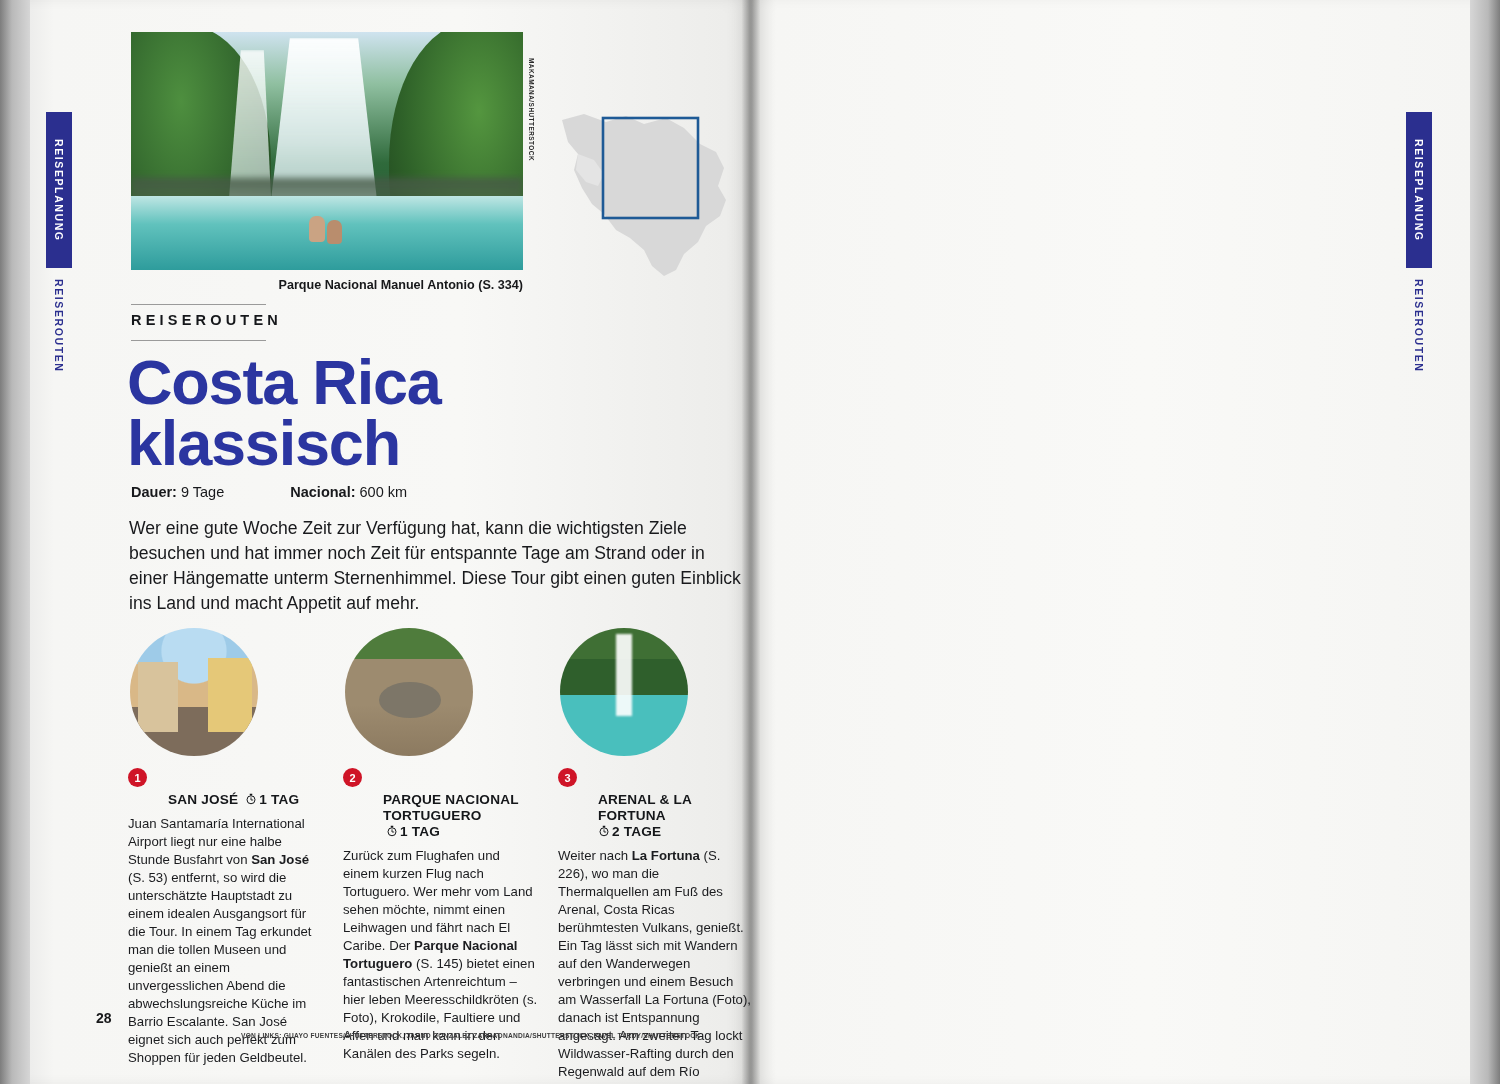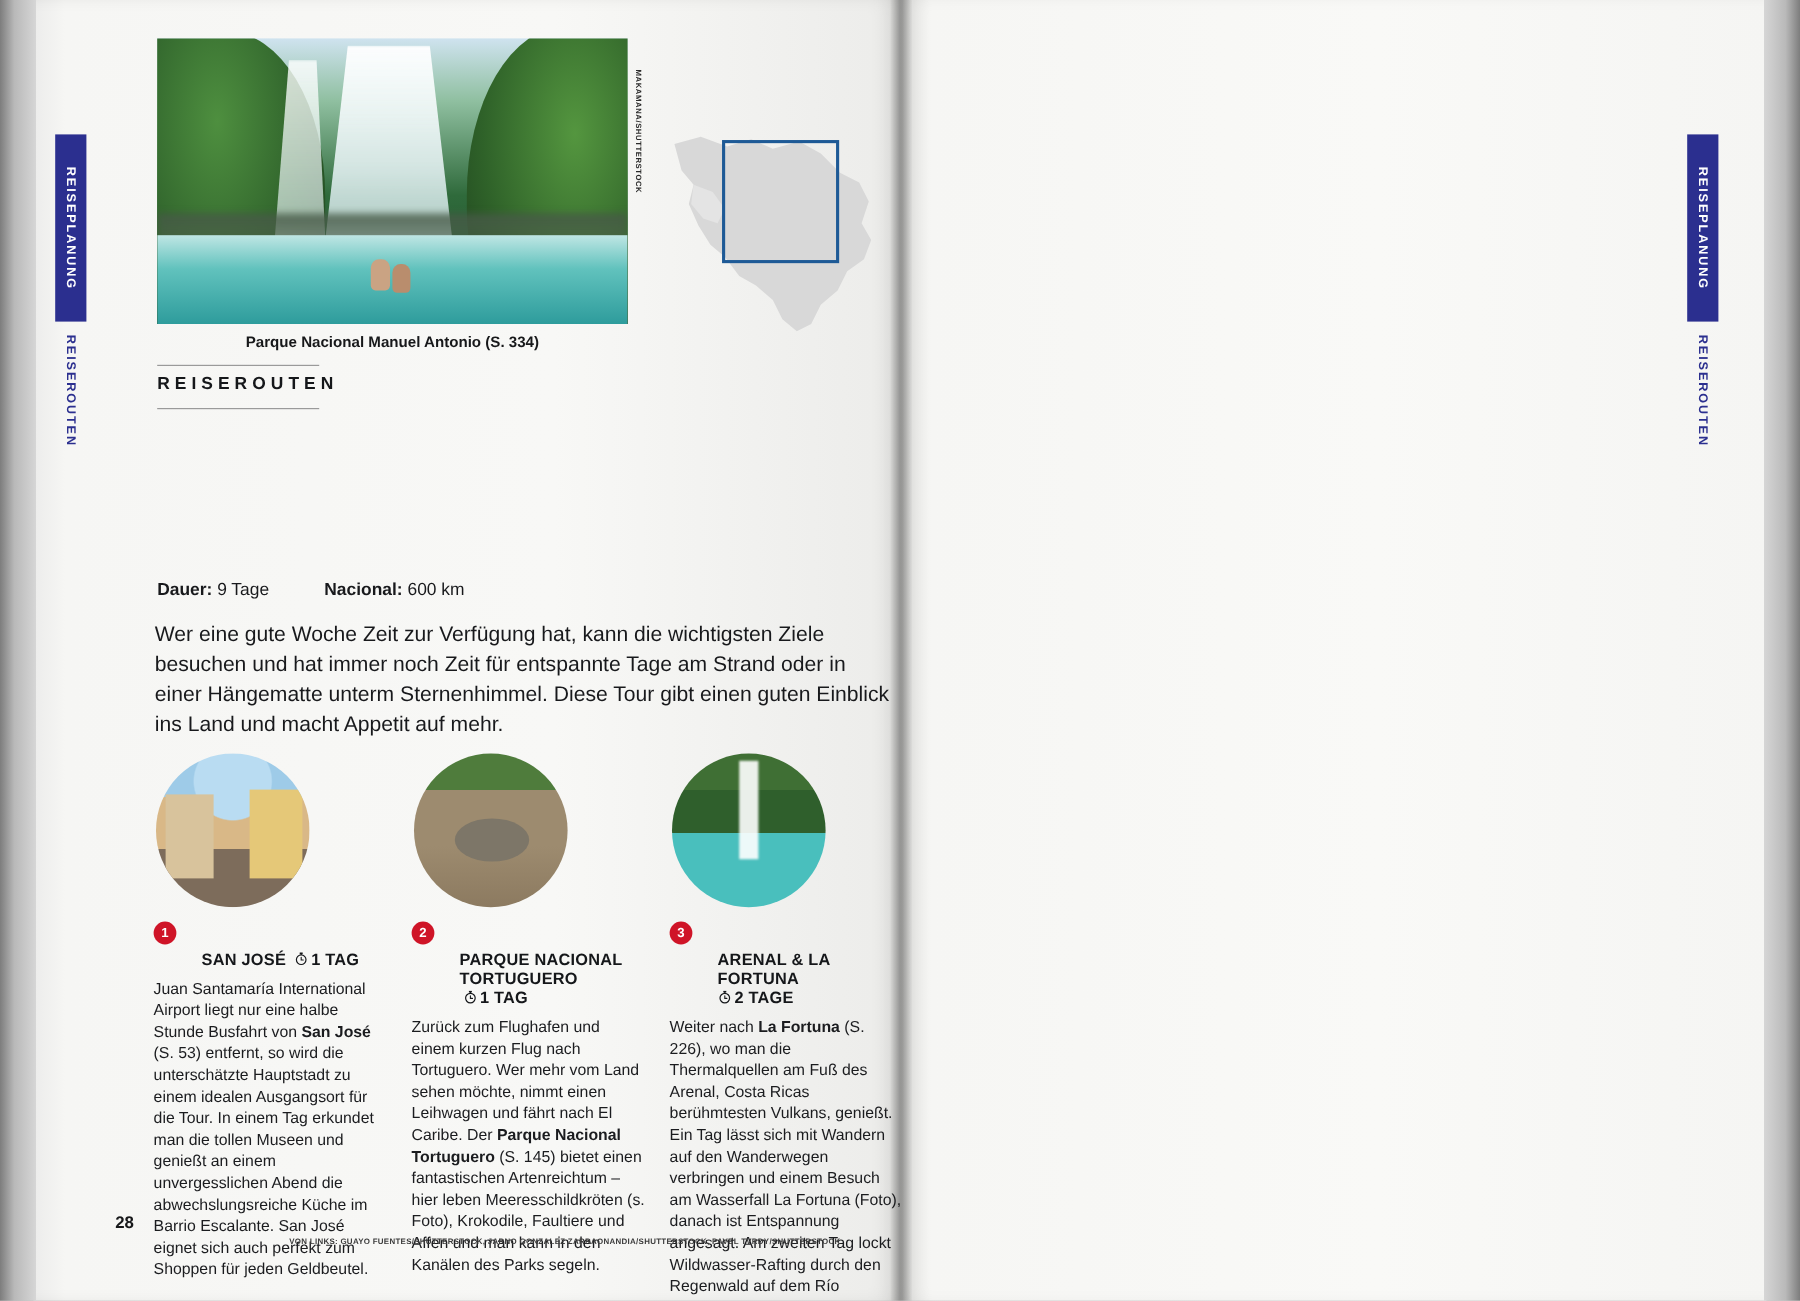--- a/index.html
+++ b/index.html
@@ -88,21 +88,21 @@
     background:#caa383; border-radius:7px 7px 4px 4px; }
   .hero .swimmer2 { position:absolute; bottom:26px; left:196px; width:15px; height:24px;
     background:#b98d6d; border-radius:7px 7px 4px 4px; }
   .hero-credit {
     position: absolute; left: 500px; top: 58px;
     writing-mode: vertical-rl;
     font-size: 6.4px; letter-spacing: .5px; font-weight: 700; color: #2a2a2a;
   }
   .hero-caption {
     position: absolute; left: 103px; top: 278px; width: 392px;
-    text-align: center; font-size: 12.6px; font-weight: 700; color: #17181a;
+    text-align: right; font-size: 12.6px; font-weight: 700; color: #17181a;
   }
 
   
   .locator { position: absolute; left: 520px; top: 108px; width: 205px; height: 175px; }
   .locator svg { width: 100%; height: 100%; display: block; }
 
   
   .rule { position: absolute; left: 103px; width: 135px; height: 1.4px; background: #9a9a9a; }
   .rule-top { top: 304px; }
   .rule-bot { top: 340px; }
@@ -110,21 +110,21 @@
     position: absolute; left: 103px; top: 312px;
     font-size: 14.5px; font-weight: 700; letter-spacing: 4.2px; color: #15171a;
   }
   .title {
     position: absolute; left: 99px; top: 352px; width: 560px;
     font-size: 63px; line-height: .97; font-weight: 700; color: #2b35a0;
     letter-spacing: -1.2px;
   }
   .facts {
     position: absolute; left: 103px; top: 484px;
-    font-size: 14.5px; color: #18191c; display: flex; gap: 46px;
+    font-size: 14.5px; color: #18191c; display: flex; gap: 66px;
   }
   .facts b { font-weight: 700; }
   .intro {
     position: absolute; left: 101px; top: 516px; width: 614px;
     font-size: 17.6px; line-height: 1.43; color: #18191c;
   }
 
   
   .stages { position: absolute; display: flex; }
   .stages-left  { left: 100px;  top: 628px; width: 626px; gap: 20px; }
@@ -203,20 +203,24 @@
                  L56 106 L44 96 L34 80 L26 62 L30 46 L20 34 Z" fill="#d8d8d8"></path>
         <path d="M30 46 L46 52 L56 66 L50 78 L38 74 L28 62 Z" fill="#e4e4e4"></path>
         <rect x="55" y="10" width="95" height="100" fill="none" stroke="#1e5a96" stroke-width="2.6"></rect>
       </svg>
     </div>
 
     <div class="rule rule-top"></div>
     <div class="kicker">REISEROUTEN</div>
     <div class="rule rule-bot"></div>
 
+    <h1 class="title">
+      <span>Costa Rica</span><br>
+      <span>klassisch</span>
+    </h1>
 
     <div class="facts">
       <span><b>Dauer:</b>&nbsp;<span>9 Tage</span></span>
       <span><b>Nacional:</b>&nbsp;<span>600 km</span></span>
     </div>
 
     <p class="intro">Wer eine gute Woche Zeit zur Verfügung hat, kann die wichtigsten Ziele besuchen und hat immer noch Zeit für entspannte Tage am Strand oder in einer Hängematte unterm Sternenhimmel. Diese Tour gibt einen guten Einblick ins Land und macht Appetit auf mehr.</p>
 
     <div class="stages stages-left">
       <div class="stage">

